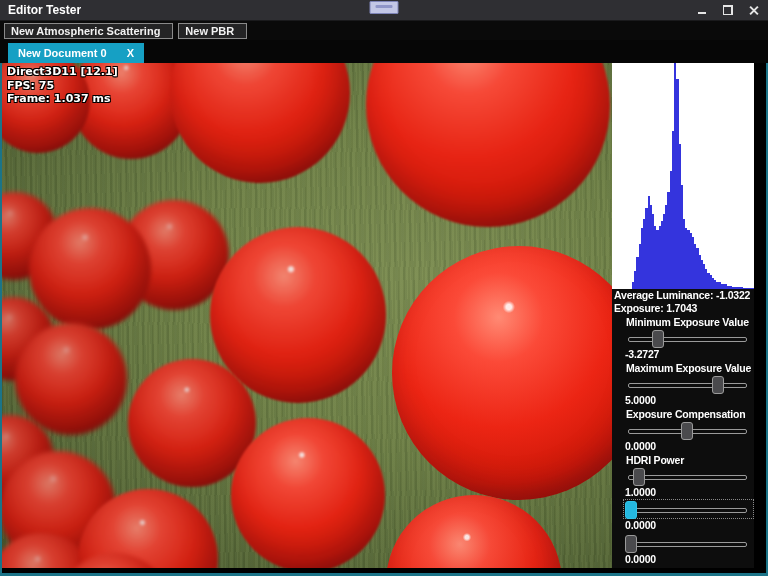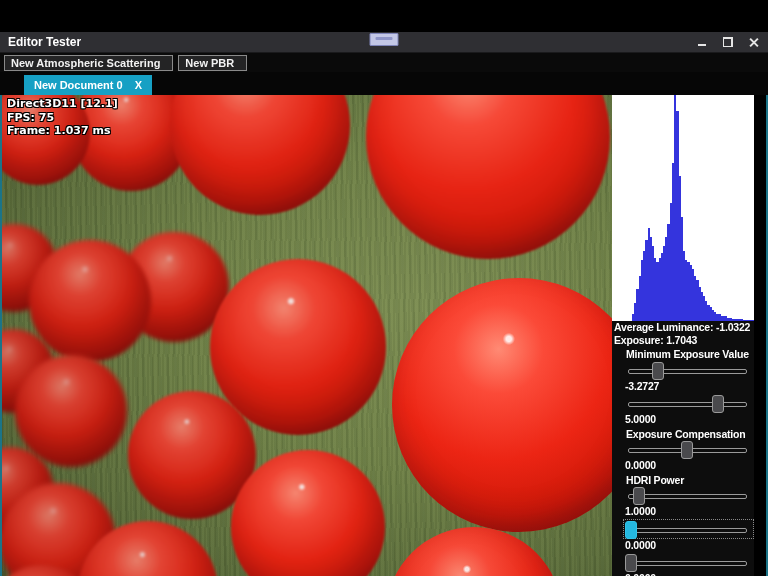--- a/index.html
+++ b/index.html
@@ -1,43 +1,43 @@
 <!DOCTYPE html>
 <html><head>
 <meta charset="utf-8">
 <style>
   html,body{margin:0;padding:0;background:#000;}
   body{width:768px;height:576px;overflow:hidden;font-family:"Liberation Sans",sans-serif;-webkit-font-smoothing:antialiased;}
   .window{width:768px;height:576px;position:relative;background:#000;}
 
   
   .titlebar{height:20px;background:#2f2f33;border-bottom:1px solid #1a1a1c;position:relative;
-            display:flex;align-items:center;margin-top:32px;}
+            display:flex;align-items:center;}
   .title-text{color:#fff;font-size:12px;font-weight:bold;margin-left:8px;}
   .dock-pill{position:absolute;left:50%;top:1px;transform:translateX(-50%);
              width:27px;height:11px;background:#c3c7e6;border:1px solid #7e84b8;border-radius:1px;}
   .dock-pill::after{content:"";display:block;width:17px;height:3px;background:#8f95c8;margin:3px auto 0 auto;border-radius:1px;}
   .win-controls{position:absolute;right:8px;top:0;height:20px;display:flex;align-items:center;gap:14px;}
   .win-btn{width:12px;height:12px;display:flex;align-items:center;justify-content:center;cursor:pointer;}
   .icon-minimize{width:8px;height:2px;background:#e6e6e6;margin-top:6px;}
   .icon-maximize{width:7px;height:7px;border:2px solid #e6e6e6;border-left-width:1px;border-bottom-width:1px;}
   .icon-close{position:relative;width:10px;height:10px;}
   .icon-close::before,.icon-close::after{content:"";position:absolute;left:4px;top:0;width:2px;height:11px;background:#e6e6e6;}
   .icon-close::before{transform:rotate(45deg);}
   .icon-close::after{transform:rotate(-45deg);}
 
   
   .toolbar{height:19px;background:#0a0a0a;display:flex;align-items:center;padding-left:4px;gap:5px;}
   .tool-btn{background:#242425;border:1px solid #8a8a8a;color:#f2f2f2;font-size:11px;font-weight:bold;
             font-family:"Liberation Sans",sans-serif;padding:1px 12px 2px 6px;height:16px;line-height:12px;cursor:pointer;}
 
   
   .tabrow{height:23px;background:#060606;display:flex;align-items:flex-end;}
-  .tab{margin-left:24px;height:20px;background:#16a0c4;color:#fff;display:flex;align-items:center;
-       padding:0 10px;gap:12px;font-size:11px;font-weight:bold;cursor:pointer;}
+  .tab{margin-left:8px;height:20px;background:#16a0c4;color:#fff;display:flex;align-items:center;
+       padding:0 10px;gap:20px;font-size:11px;font-weight:bold;cursor:pointer;}
   .tab-close{font-size:11px;font-weight:bold;cursor:pointer;}
 
   
   .content{height:505px;display:flex;border-left:2px solid #1b7488;border-right:2px solid #1b7488;background:#000;}
 
   
   .viewport{width:610px;height:505px;position:relative;overflow:hidden;
      background:
        repeating-linear-gradient(91deg, rgba(0,0,0,0.05) 0 2px, rgba(255,255,255,0.02) 2px 5px),
        repeating-linear-gradient(87deg, rgba(20,40,5,0.06) 0 3px, rgba(160,180,90,0.05) 3px 8px),
@@ -213,20 +213,21 @@
               <div class="ctl-label">Minimum Exposure Value</div>
               <div class="slider">
                 <div class="track"></div>
                 <div class="thumb" style="left: calc(23% - 1.76px);"></div>
               </div>
             </div>
             <div class="ctl-value">-3.2727</div>
           </div>
           <div class="ctl">
             <div class="focus-wrap">
+              <div class="ctl-label">Maximum Exposure Value</div>
               <div class="slider">
                 <div class="track"></div>
                 <div class="thumb" style="left: calc(74% - 7.88px);"></div>
               </div>
             </div>
             <div class="ctl-value">5.0000</div>
           </div>
           <div class="ctl">
             <div class="focus-wrap">
               <div class="ctl-label">Exposure Compensation</div>

